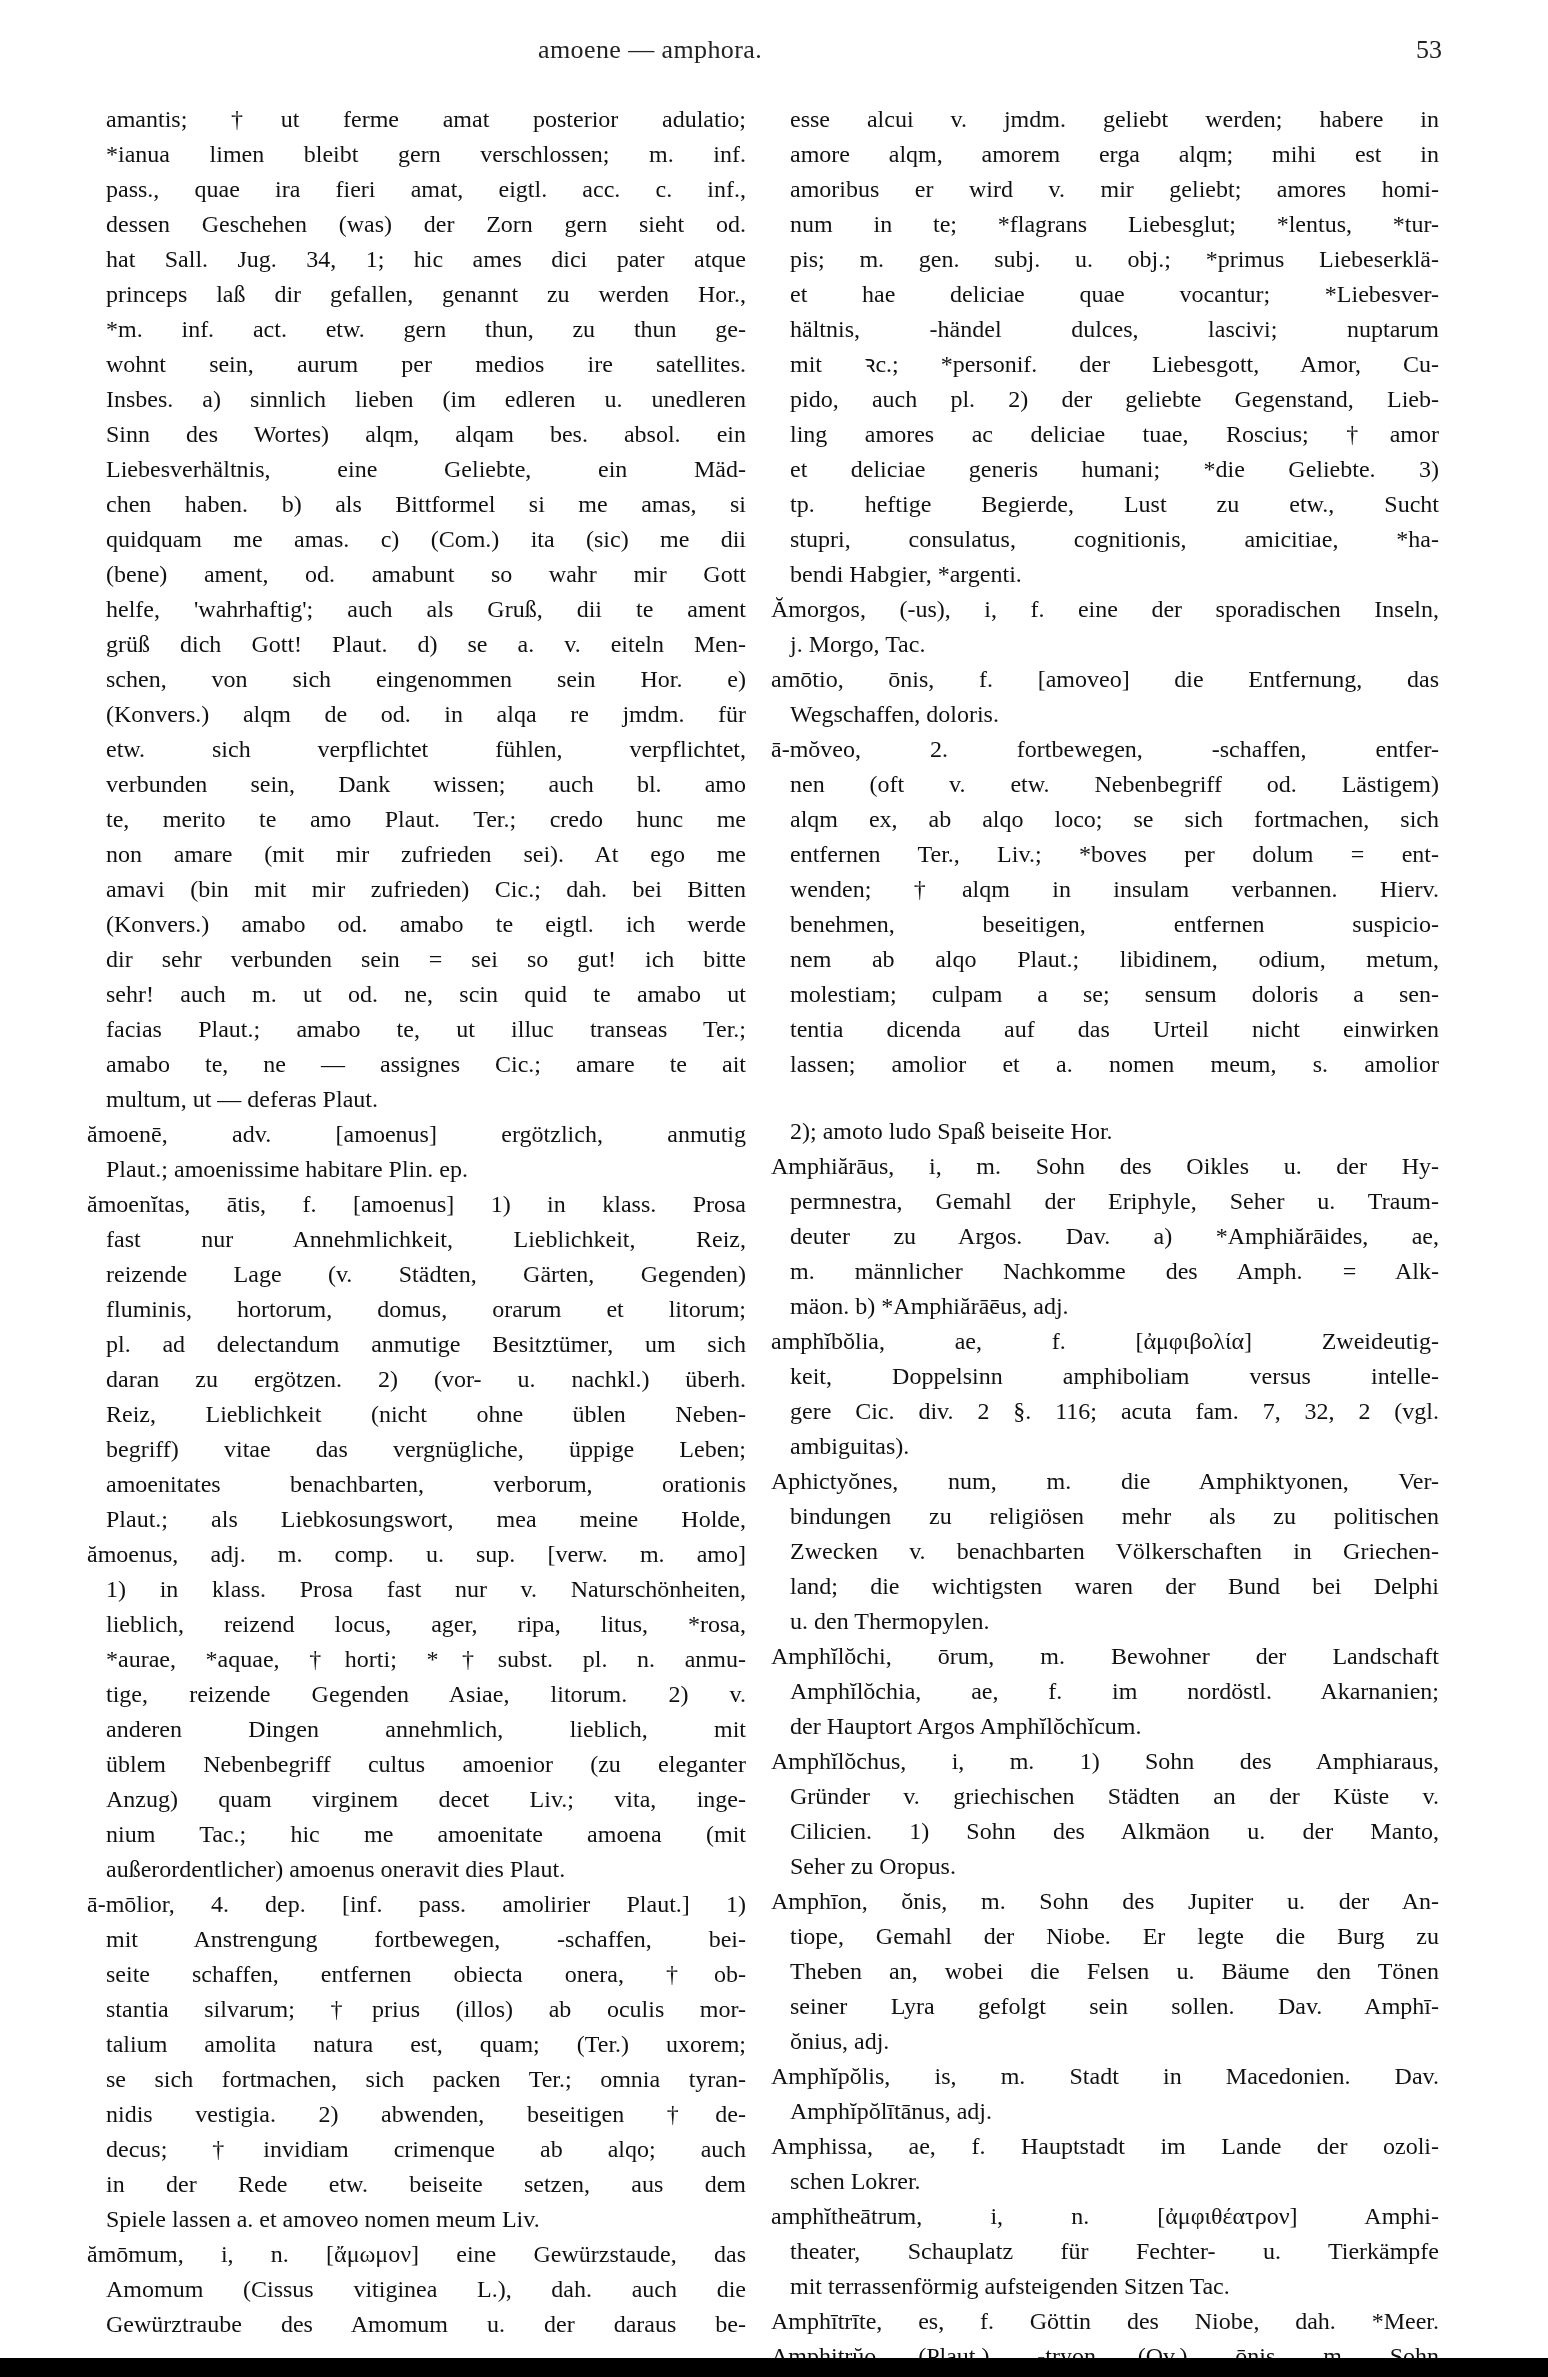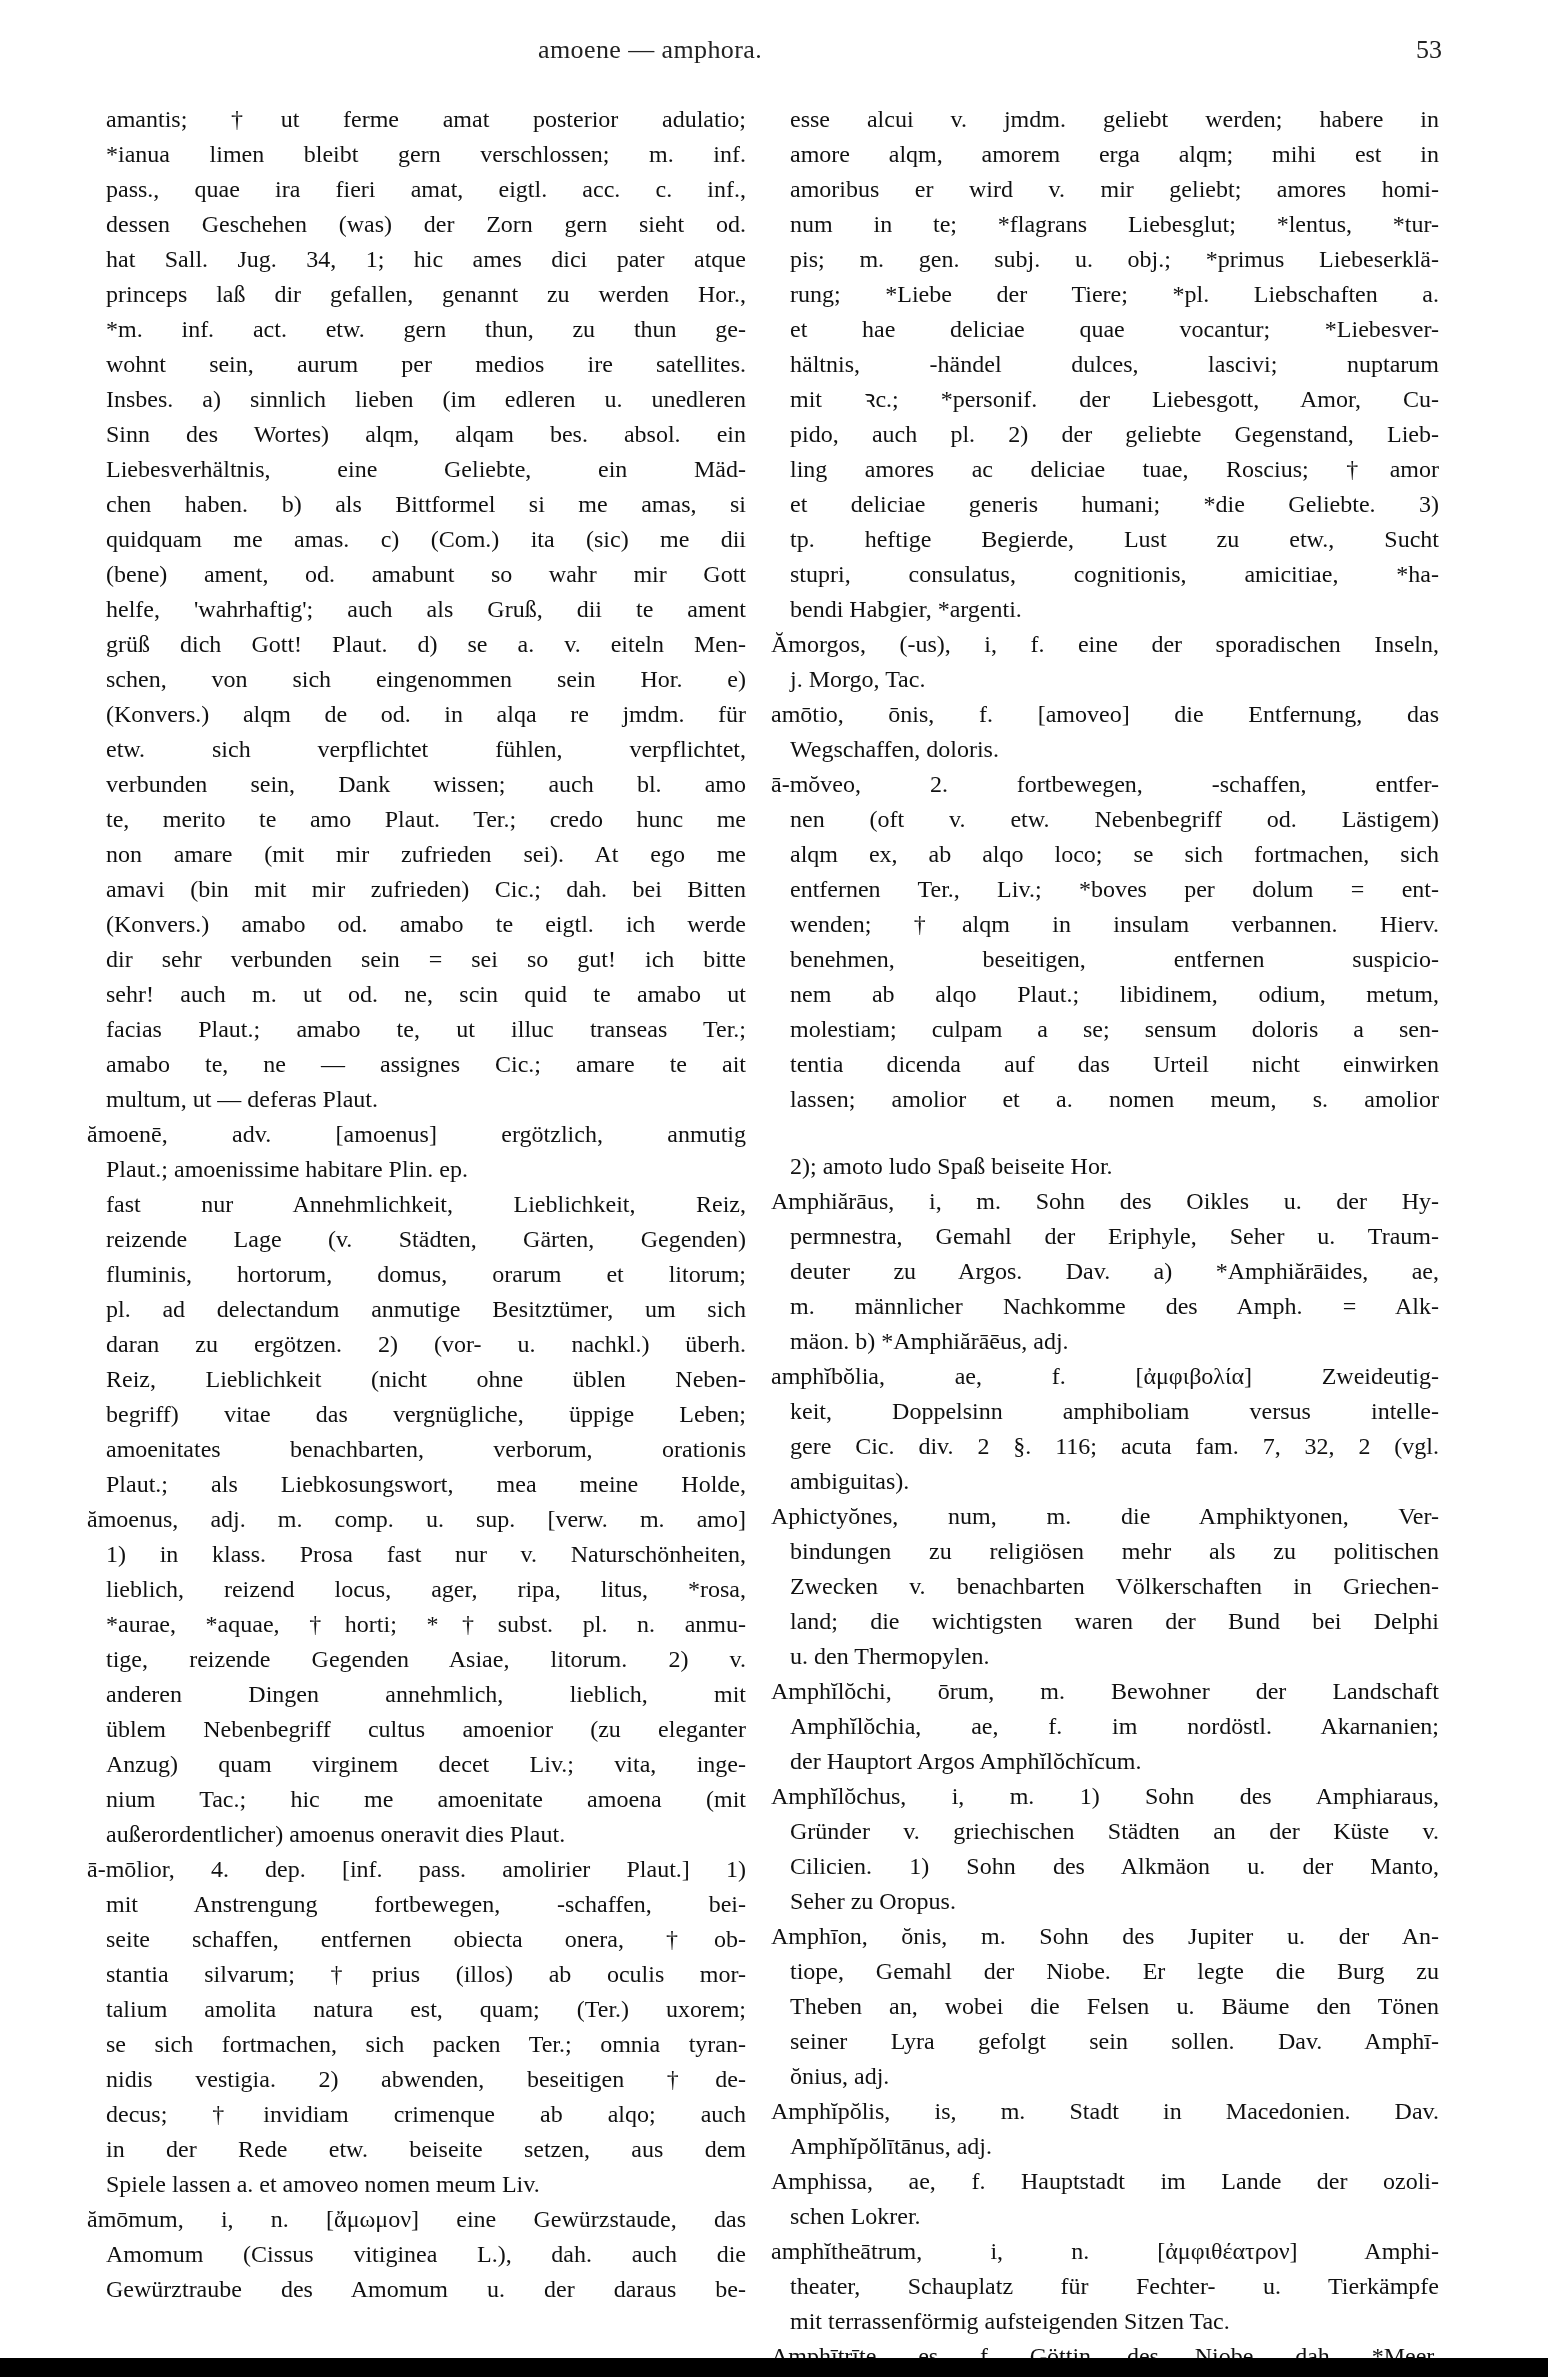--- a/index.html
+++ b/index.html
@@ -52,20 +52,21 @@
     <span class="line indent"><span>non amare (mit mir zufrieden sei). At ego me</span></span>
     <span class="line indent"><span>amavi (bin mit mir zufrieden) Cic.; dah. bei Bitten</span></span>
     <span class="line indent"><span>(Konvers.) amabo od. amabo te eigtl. ich werde</span></span>
     <span class="line indent"><span>dir sehr verbunden sein = sei so gut! ich bitte</span></span>
     <span class="line indent"><span>sehr! auch m. ut od. ne, scin quid te amabo ut</span></span>
     <span class="line indent"><span>facias Plaut.; amabo te, ut illuc transeas Ter.;</span></span>
     <span class="line indent"><span>amabo te, ne — assignes Cic.; amare te ait</span></span>
     <span class="line indent last" style="text-align-last: left;"><span>multum, ut — deferas Plaut.</span></span>
     <span class="line"><span class="hw">ămoenē,</span><span> adv. [amoenus] ergötzlich, anmutig</span></span>
     <span class="line indent last" style="text-align-last: left;"><span>Plaut.; amoenissime habitare Plin. ep.</span></span>
+    <span class="line"><span class="hw">ămoenĭtas,</span><span> ātis, f. [amoenus] 1) in klass. Prosa</span></span>
     <span class="line indent"><span>fast nur Annehmlichkeit, Lieblichkeit, Reiz,</span></span>
     <span class="line indent"><span>reizende Lage (v. Städten, Gärten, Gegenden)</span></span>
     <span class="line indent"><span>fluminis, hortorum, domus, orarum et litorum;</span></span>
     <span class="line indent"><span>pl. ad delectandum anmutige Besitztümer, um sich</span></span>
     <span class="line indent"><span>daran zu ergötzen. 2) (vor- u. nachkl.) überh.</span></span>
     <span class="line indent"><span>Reiz, Lieblichkeit (nicht ohne üblen Neben-</span></span>
     <span class="line indent"><span>begriff) vitae das vergnügliche, üppige Leben;</span></span>
     <span class="line indent"><span>amoenitates benachbarten, verborum, orationis</span></span>
     <span class="line indent"><span>Plaut.; als Liebkosungswort, mea meine Holde,</span></span>
     <span class="line"><span class="hw">ămoenus,</span><span> adj. m. comp. u. sup. [verw. m. amo]</span></span>
@@ -92,21 +93,20 @@
     <span class="line indent"><span>Amomum (Cissus vitiginea L.), dah. auch die</span></span>
     <span class="line indent"><span>Gewürztraube des Amomum u. der daraus be-</span></span>
     <span class="line indent last" style="text-align-last: left;"></span>
   </div>
 <div class="column col-right" id="col-right">
     <span class="line indent"><span>esse alcui v. jmdm. geliebt werden; habere in</span></span>
     <span class="line indent"><span>amore alqm, amorem erga alqm; mihi est in</span></span>
     <span class="line indent"><span>amoribus er wird v. mir geliebt; amores homi-</span></span>
     <span class="line indent"><span>num in te; *flagrans Liebesglut; *lentus, *tur-</span></span>
     <span class="line indent"><span>pis; m. gen. subj. u. obj.; *primus Liebeserklä-</span></span>
-    <span class="line indent"><span>rung; *Liebe der Tiere; *pl. Liebschaften a.</span></span>
     <span class="line indent"><span>et hae deliciae quae vocantur; *Liebesver-</span></span>
     <span class="line indent"><span>hältnis, -händel dulces, lascivi; nuptarum</span></span>
     <span class="line indent"><span>mit ꝛc.; *personif. der Liebesgott, Amor, Cu-</span></span>
     <span class="line indent"><span>pido, auch pl. 2) der geliebte Gegenstand, Lieb-</span></span>
     <span class="line indent"><span>ling amores ac deliciae tuae, Roscius; †amor</span></span>
     <span class="line indent"><span>et deliciae generis humani; *die Geliebte. 3)</span></span>
     <span class="line indent"><span>tp. heftige Begierde, Lust zu etw., Sucht</span></span>
     <span class="line indent"><span>stupri, consulatus, cognitionis, amicitiae, *ha-</span></span>
     <span class="line indent last" style="text-align-last: left;"><span>bendi Habgier, *argenti.</span></span>
     <span class="line"><span class="hw">Ămorgos,</span><span> (-us), i, f. eine der sporadischen Inseln,</span></span>

